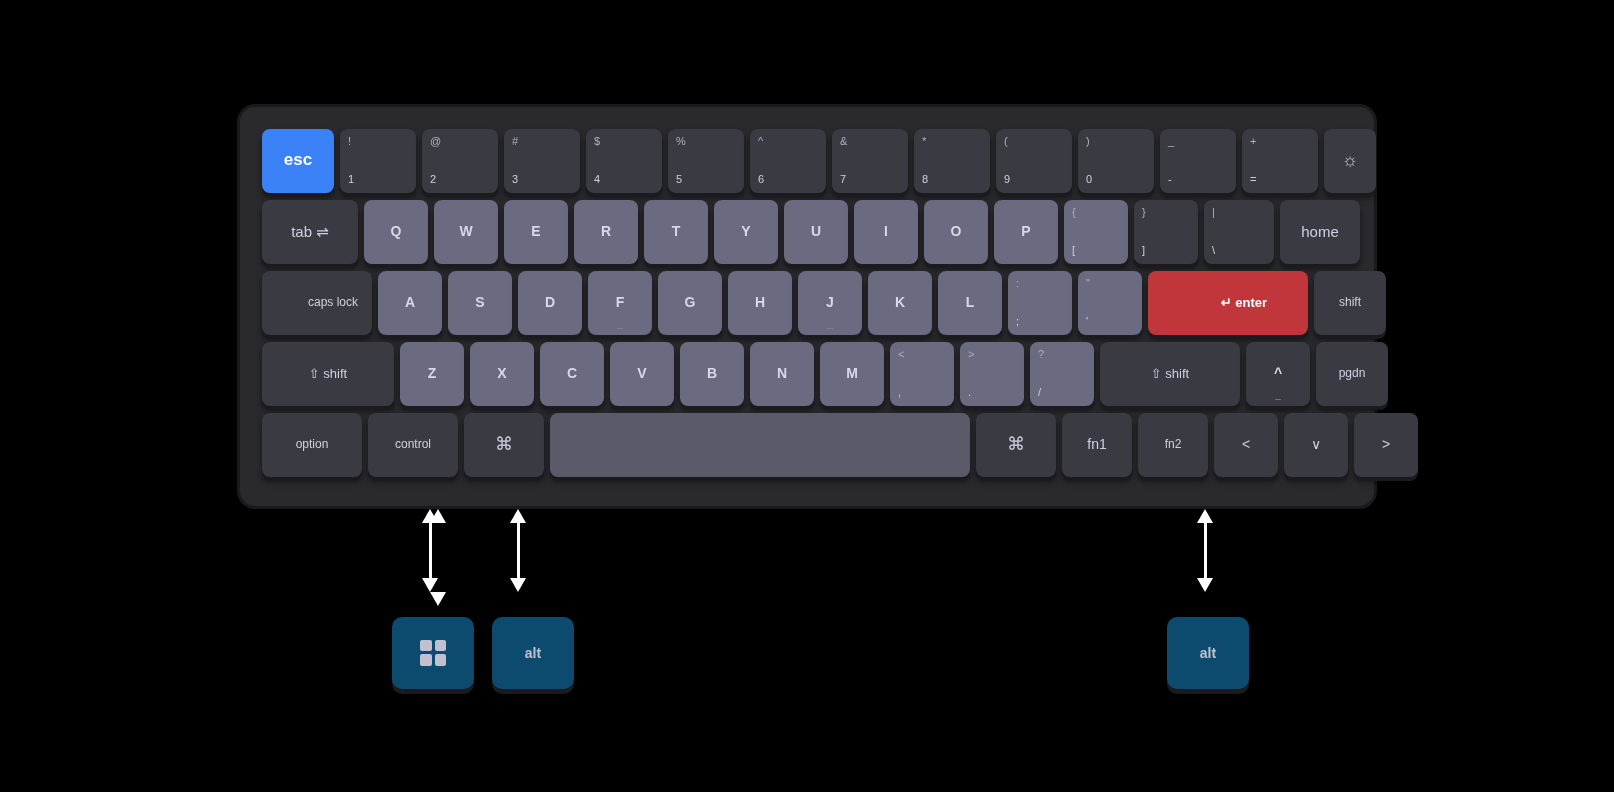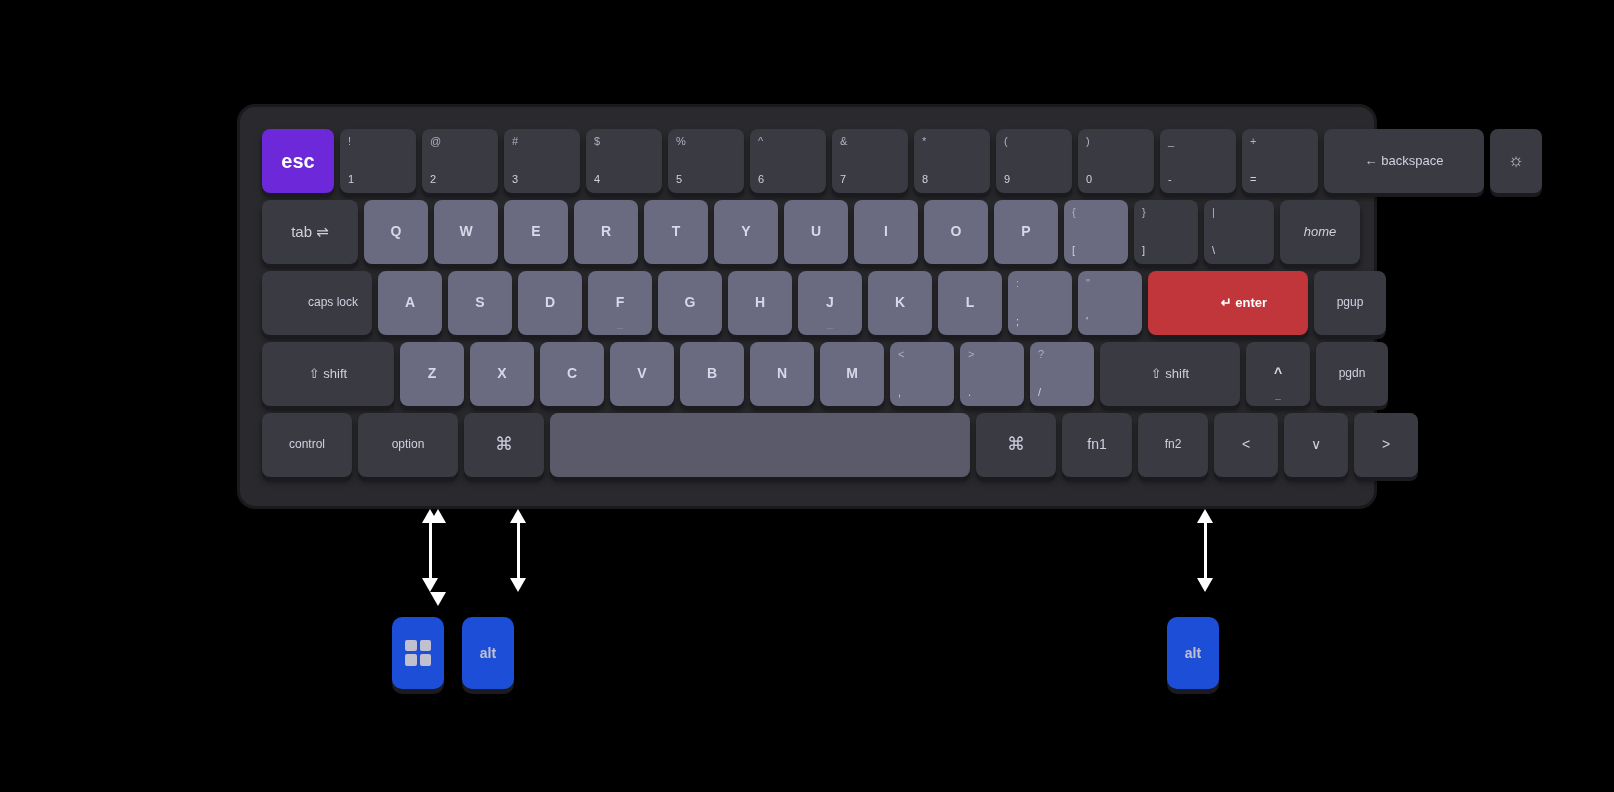--- a/index.html
+++ b/index.html
@@ -92,23 +92,23 @@
       background: #c0363a;
       color: #fff;
     }
     .key-backspace { min-width: 160px; }
     .key-home { min-width: 80px; }
     .key-pgup { min-width: 72px; }
     .key-pgdn { min-width: 72px; text-align: right; }
     .key-fn { min-width: 70px; }
     .key-arrow { min-width: 64px; height: 64px; }
     .key-esc {
-      background: #6d28d9;
+      background: #3b82f6;
       color: #fff;
-      font-size: 20px;
+      font-size: 17px;
       font-weight: 700;
       min-width: 72px;
     }
     .key-numrow {
       min-width: 76px;
     }
     .arrow-col {
       display: flex;
       flex-direction: column;
       align-items: center;
@@ -137,30 +137,30 @@
       border-right: 8px solid transparent;
       border-top: 14px solid #fff;
       margin-top: 0;
     }
     .arrow-shaft {
       width: 3px;
       height: 55px;
       background: #fff;
     }
     .swap-key {
-      background: #1d4ed8;
+      background: #0c4a6e;
       border-radius: 10px;
       color: #c0c0d0;
       font-size: 14px;
       font-weight: 600;
       display: flex;
       justify-content: center;
       align-items: center;
       height: 72px;
-      width: 52px;
+      width: 82px;
       box-shadow: 0 5px 0 #1a1a1f, 0 6px 8px rgba(0,0,0,0.6);
     }
     .win-icon {
       display: grid;
       grid-template-columns: 1fr 1fr;
       gap: 3px;
       width: 26px;
       height: 26px;
     }
     .win-icon div {
@@ -220,21 +220,20 @@
         <span class="bottom-label">0</span>
       </div>
       <div class="key key-numrow key-dark">
         <span class="top-label">_</span>
         <span class="bottom-label">-</span>
       </div>
       <div class="key key-numrow key-dark">
         <span class="top-label">+</span>
         <span class="bottom-label">=</span>
       </div>
-      <div class="key key-backspace key-dark" style="font-size:13px;">← backspace</div>
       <div class="key key-sm key-dark" style="font-size:18px;">☼</div>
     </div>
 
     <div class="key-row">
       <div class="key key-tab key-dark" style="font-size:15px;">tab ⇌</div>
       <div class="key key-light">
           <span class="main-label">Q</span>
         </div>
       <div class="key key-light">
           <span class="main-label">W</span>
@@ -268,21 +267,21 @@
         <span class="bottom-label">[</span>
       </div>
       <div class="key key-dark">
         <span class="top-label">}</span>
         <span class="bottom-label">]</span>
       </div>
       <div class="key key-dark" style="min-width:70px;">
         <span class="top-label">|</span>
         <span class="bottom-label">\</span>
       </div>
-      <div class="key key-home key-dark" style="font-size:13px;font-style:italic;">home</div>
+      <div class="key key-home key-dark" style="font-size:15px;">home</div>
     </div>
 
     <div class="key-row">
       <div class="key key-caps key-dark" style="font-size:12px;padding-left:32px;">caps lock</div>
       <div class="key key-light">
           <span class="main-label">A</span>
         </div>
       <div class="key key-light">
           <span class="main-label">S</span>
         </div>
@@ -311,21 +310,21 @@
         </div>
       <div class="key key-light">
         <span class="top-label">:</span>
         <span class="bottom-label">;</span>
       </div>
       <div class="key key-light">
         <span class="top-label">"</span>
         <span class="bottom-label">'</span>
       </div>
       <div class="key key-enter" style="font-size:13px; font-weight:600;padding-left:32px;">↵ enter</div>
-      <div class="key key-pgup key-dark" style="font-size:12px;">pgup</div>
+      <div class="key key-pgup key-dark" style="font-size:12px;">shift</div>
     </div>
 
     <div class="key-row">
       <div class="key key-shift-l key-dark" style="font-size:13px;">⇧ shift</div>
       <div class="key key-light">
           <span class="main-label">Z</span>
         </div>
       <div class="key key-light">
           <span class="main-label">X</span>
         </div>
@@ -358,22 +357,22 @@
       </div>
       <div class="key key-shift-r key-dark" style="font-size:13px;">⇧ shift</div>
       <div class="key key-dark">
         <span class="main-label">^</span>
         <span style="position:absolute;bottom:5px;left:50%;transform:translateX(-50%);font-size:10px;color:#888;">_</span>
       </div>
       <div class="key key-pgdn key-dark" style="font-size:12px;">pgdn</div>
     </div>
 
     <div class="key-row">
+      <div class="key key-option key-dark" style="font-size:12px;">option</div>
       <div class="key key-ctrl key-dark" style="font-size:12px;">control</div>
-      <div class="key key-option key-dark" style="font-size:12px;">option</div>
       <div class="key key-cmd key-dark" style="font-size:18px;">⌘</div>
       <div class="key key-space"></div>
       <div class="key key-cmd key-dark" style="font-size:18px;">⌘</div>
       <div class="key key-fn key-dark" style="font-size:14px;">fn1</div>
       <div class="key key-fn key-dark" style="font-size:12px;">fn2</div>
       <div class="key key-arrow key-dark" style="font-size:14px;">&lt;</div>
       <div class="key key-arrow key-dark" style="font-size:14px;">∨</div>
       <div class="key key-arrow key-dark" style="font-size:14px;">&gt;</div>
     </div>
 

